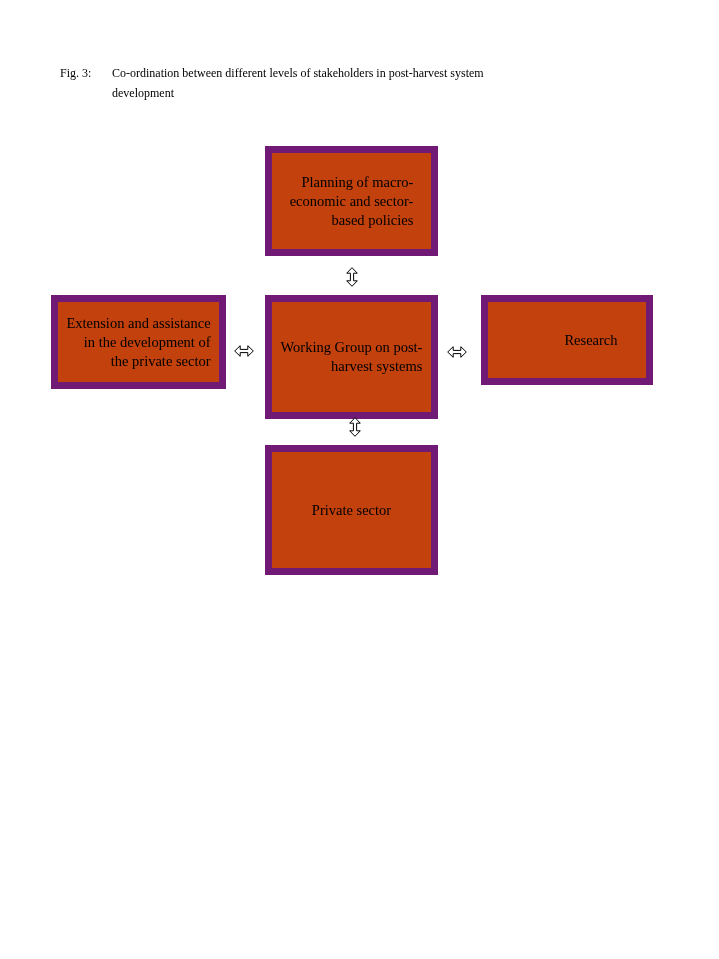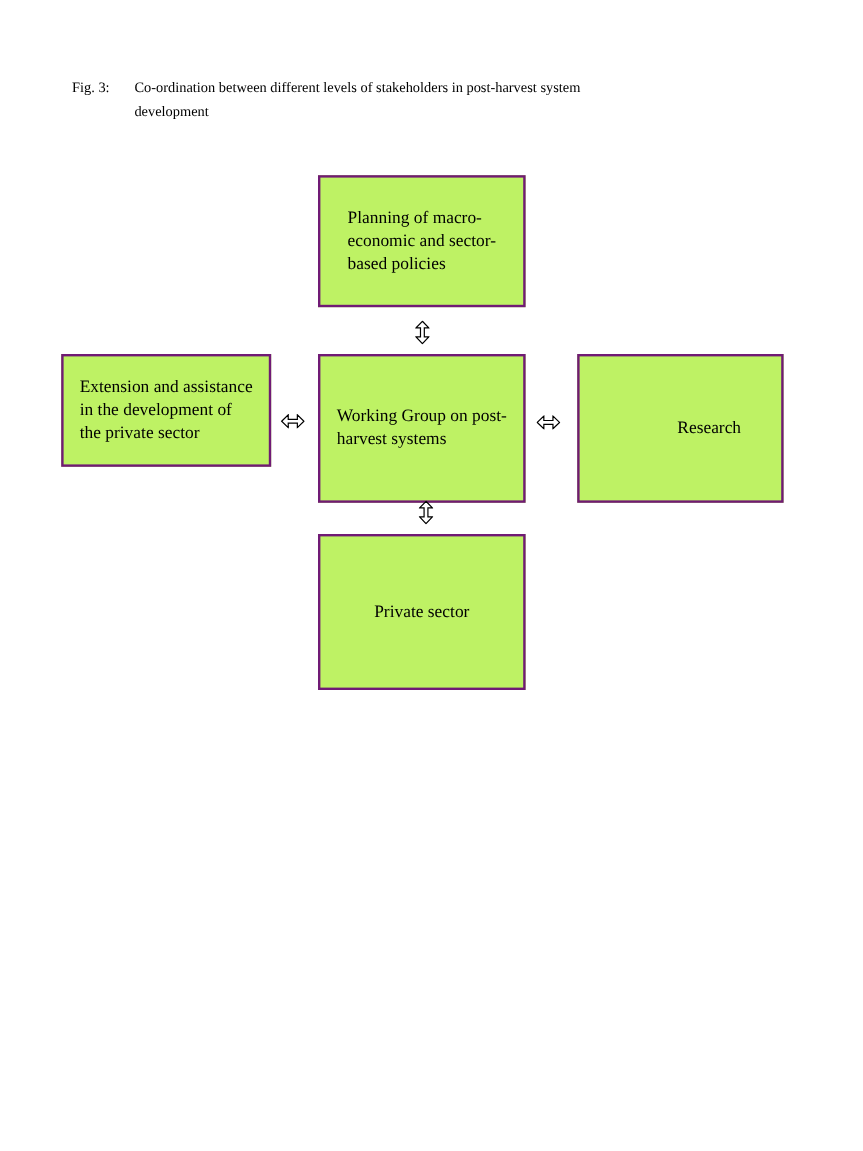--- a/index.html
+++ b/index.html
@@ -31,36 +31,36 @@
   }
   .caption-body {
     display: inline-block;
     vertical-align: top;
     white-space: pre-line;
     max-width: 560px;
   }
   .dbox {
     position: absolute;
     box-sizing: border-box;
-    border: 2px solid #701a75;
-    background: #bef264;
+    border: 7px solid #701a75;
+    background: #c2410c;
     display: flex;
     align-items: center;
     justify-content: center;
-    text-align: left;
+    text-align: right;
   }
   .box-label {
     white-space: pre-line;
     font-size: 14.5px;
     line-height: 19px;
   }
   .box-planning       { left: 265px; top: 146px; width: 173px; height: 110px; }
   .box-extension      { left:  51px; top: 295px; width: 175px; height: 94px; }
   .box-working-group  { left: 265px; top: 295px; width: 173px; height: 124px; }
-  .box-research       { left: 481px; top: 295px; width: 172px; height: 124px; padding-left: 48px; }
+  .box-research       { left: 481px; top: 295px; width: 172px; height: 90px; padding-left: 48px; }
   .box-private-sector { left: 265px; top: 445px; width: 173px; height: 130px; }
   .arrow {
     position: absolute;
     display: block;
   }
   .arrow-v1 { left: 346px; top: 267px; }
   .arrow-v2 { left: 349px; top: 417px; }
   .arrow-h1 { left: 234px; top: 345px; }
   .arrow-h2 { left: 447px; top: 346px; }
 </style>

